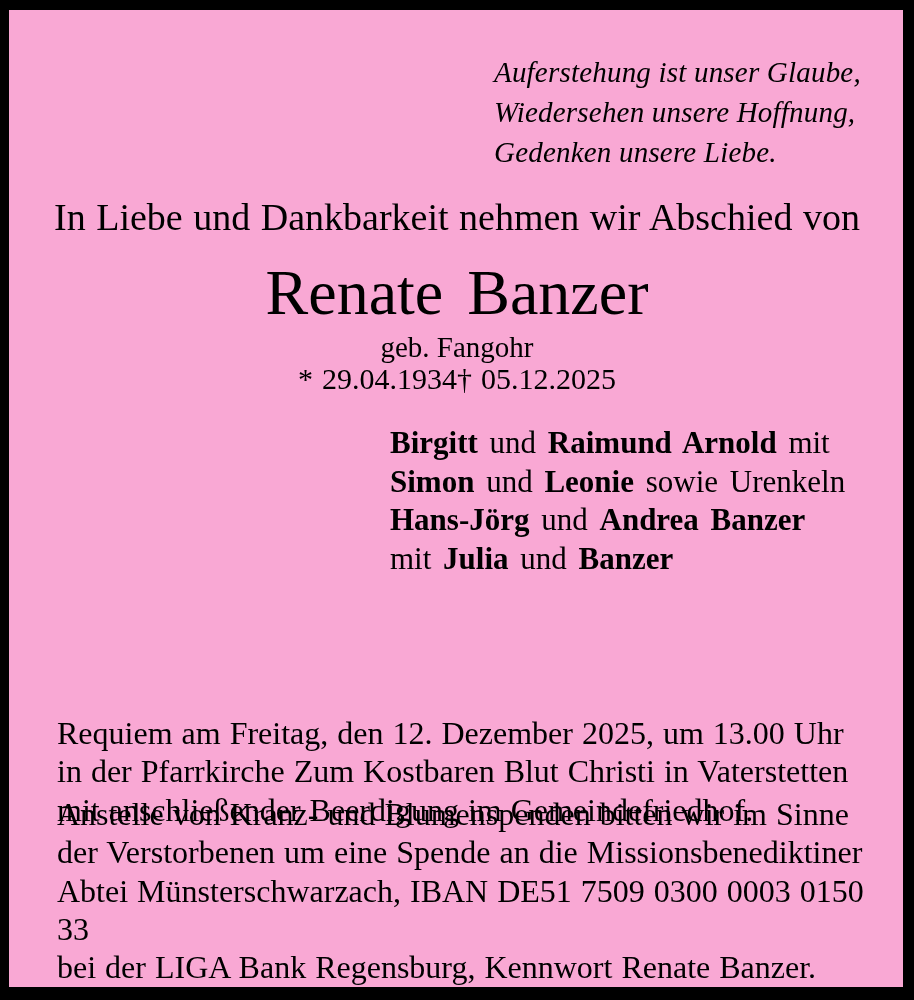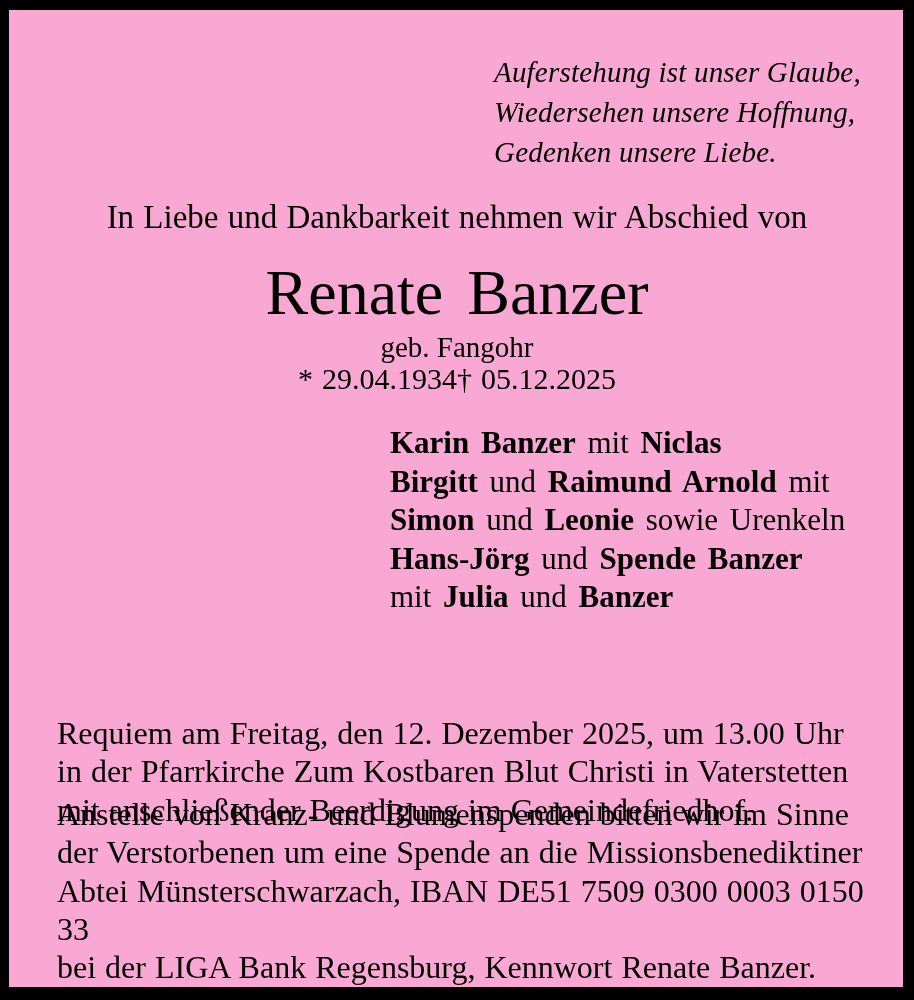--- a/index.html
+++ b/index.html
@@ -29,21 +29,21 @@
     line-height: 40px;
     white-space: pre-line;
     letter-spacing: 0.2px;
   }
   .intro {
     position: absolute;
     left: 0;
     width: 100%;
     top: 198px;
     text-align: center;
-    font-size: 33px;
+    font-size: 38px;
     line-height: 39px;
     word-spacing: 1px;
   }
   .name {
     position: absolute;
     left: 0;
     width: 100%;
     top: 256px;
     margin: 0;
     text-align: center;
@@ -112,24 +112,23 @@
   <div class="dates">
     <span>
       <span class="sym">*</span><span>29.04.1934</span>
     </span>
     <span>
       <span class="sym">†</span><span>05.12.2025</span>
     </span>
   </div>
 
   <div class="family">
-      <div><span class="b">Karin Banzer</span><span> mit </span><span class="b">Niclas</span></div>
       <div><span class="b">Birgitt</span><span> und </span><span class="b">Raimund Arnold</span><span> mit</span></div>
       <div><span class="b">Simon</span><span> und </span><span class="b">Leonie</span><span> sowie Urenkeln</span></div>
-      <div><span class="b">Hans-Jörg</span><span> und </span><span class="b">Spende Banzer</span></div>
+      <div><span class="b">Hans-Jörg</span><span> und </span><span class="b">Andrea Banzer</span></div>
       <div><span>mit </span><span class="b">Julia</span><span> und </span><span class="b">Banzer</span></div>
     </div>
 
   <div class="details service">Requiem am Freitag, den 12. Dezember 2025, um 13.00 Uhr
 in der Pfarrkirche Zum Kostbaren Blut Christi in Vaterstetten
 mit anschließender Beerdigung im Gemeindefriedhof.</div>
 
   <div class="details donation">Anstelle von Kranz- und Blumenspenden bitten wir im Sinne
 der Verstorbenen um eine Spende an die Missionsbenediktiner
 Abtei Münsterschwarzach, IBAN DE51 7509 0300 0003 0150 33

